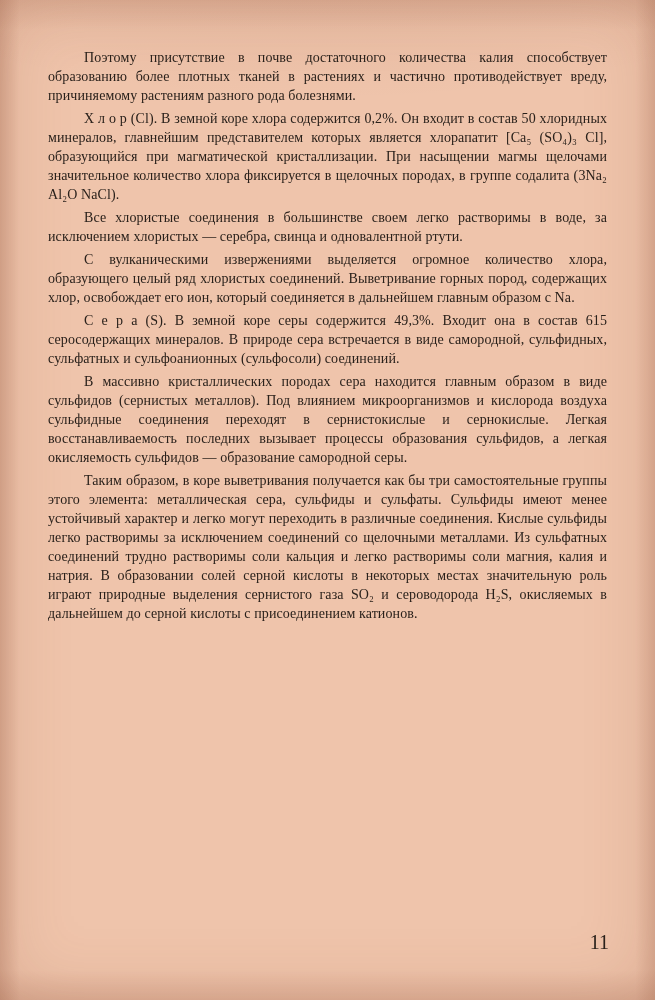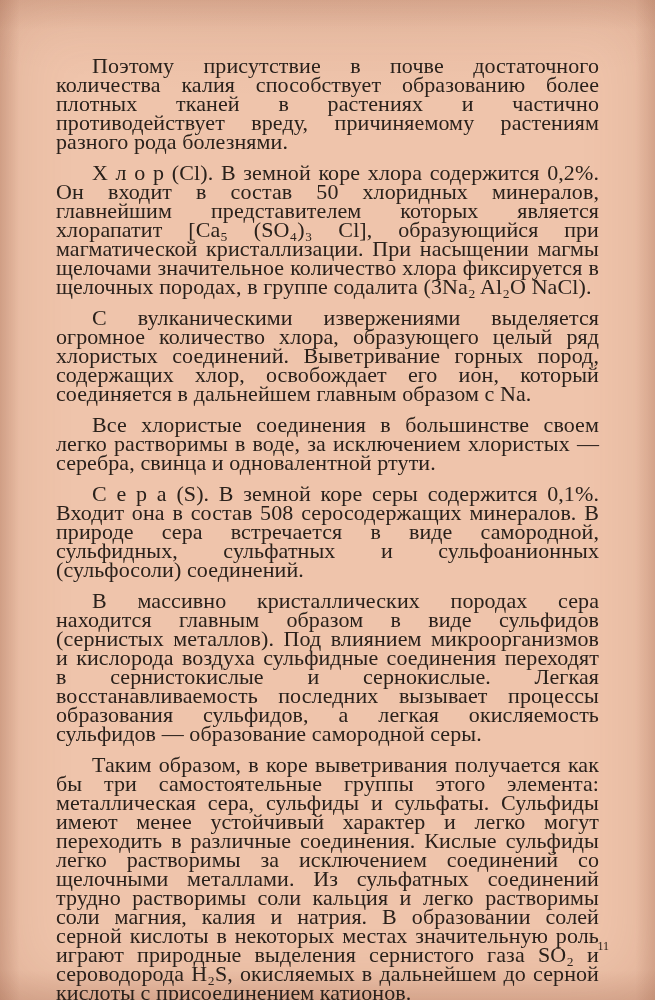--- a/index.html
+++ b/index.html
@@ -22,43 +22,43 @@
     font-family: "Liberation Serif", "DejaVu Serif", "DejaVu Sans", serif;
     color: #2a211b;
   }
   .text-block {
     position: absolute;
     top: 44px;
     left: 44px;
     width: 567px;
   }
   .text-block p {
-    margin: 12px;
+    margin: 4px;
     padding: 0;
-    font-size: 22px;
+    font-size: 14px;
     line-height: 19px;
     text-align: justify;
     text-indent: 36px;
     letter-spacing: 0.1px;
   }
   .page-number {
     position: absolute;
     right: 46px;
     bottom: 46px;
-    font-size: 12px;
+    font-size: 20px;
     color: #2a211b;
   }
 </style>
 </head>
 <body>
 
 <div class="page">
   <div class="text-block">
     <p>Поэтому присутствие в почве достаточного количества калия способствует образованию более плотных тканей в растениях и частично противодействует вреду, причиняемому растениям разного рода болезнями.</p>
     <p>Х л о р (Cl). В земной коре хлора содержится 0,2%. Он входит в состав 50 хлоридных минералов, главнейшим представителем которых является хлорапатит [Ca₅ (SO₄)₃ Cl], образующийся при магматической кристаллизации. При насыщении магмы щелочами значительное количество хлора фиксируется в щелочных породах, в группе содалита (3Na₂ Al₂O NaCl).</p>
+    <p>Все хлористые соединения в большинстве своем легко растворимы в воде, за исключением хлористых — серебра, свинца и одновалентной ртути.</p>
     <p>С вулканическими извержениями выделяется огромное количество хлора, образующего целый ряд хлористых соединений. Выветривание горных пород, содержащих хлор, освобождает его ион, который соединяется в дальнейшем главным образом с Na.</p>
-    <p>Все хлористые соединения в большинстве своем легко растворимы в воде, за исключением хлористых — серебра, свинца и одновалентной ртути.</p>
-    <p>С е р а (S). В земной коре серы содержится 0,1%. Входит она в состав 508 серосодержащих минералов. В природе сера встречается в виде самородной, сульфидных, сульфатных и сульфоанионных (сульфосоли) соединений.</p>
+    <p>С е р а (S). В земной коре серы содержится 49,3%. Входит она в состав 615 серосодержащих минералов. В природе сера встречается в виде самородной, сульфидных, сульфатных и сульфоанионных (сульфосоли) соединений.</p>
     <p>В массивно кристаллических породах сера находится главным образом в виде сульфидов (сернистых металлов). Под влиянием микроорганизмов и кислорода воздуха сульфидные соединения переходят в сернистокислые и сернокислые. Легкая восстанавливаемость последних вызывает процессы образования сульфидов, а легкая окисляемость сульфидов — образование самородной серы.</p>
     <p>Таким образом, в коре выветривания получается как бы три самостоятельные группы этого элемента: металлическая сера, сульфиды и сульфаты. Сульфиды имеют менее устойчивый характер и легко могут переходить в различные соединения. Кислые сульфиды легко растворимы за исключением соединений со щелочными металлами. Из сульфатных соединений трудно растворимы соли кальция и легко растворимы соли магния, калия и натрия. В образовании солей серной кислоты в некоторых местах значительную роль играют природные выделения сернистого газа SO₂ и сероводорода H₂S, окисляемых в дальнейшем до серной кислоты с присоединением катионов.</p>
   </div>
   <div class="page-number">11</div>
 </div>
 
 </body></html>

